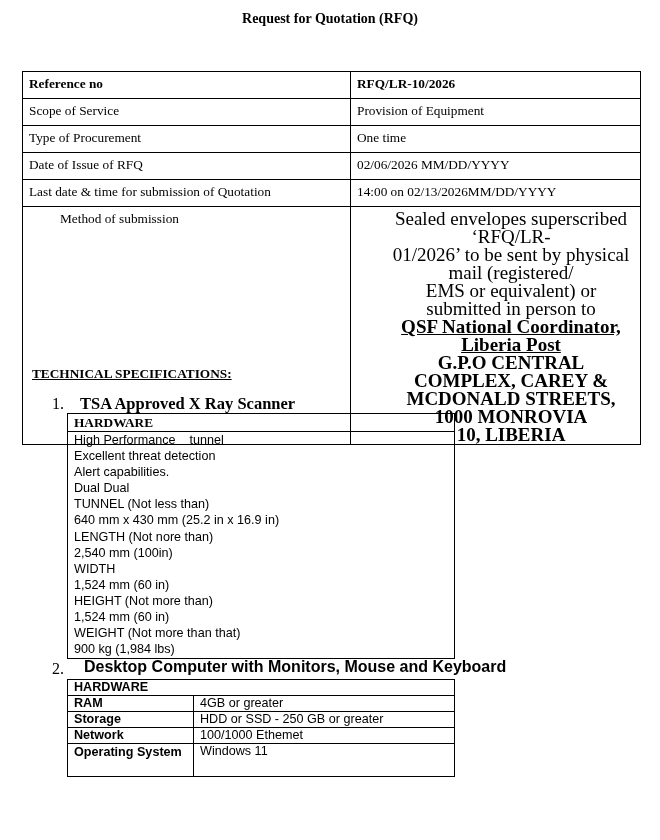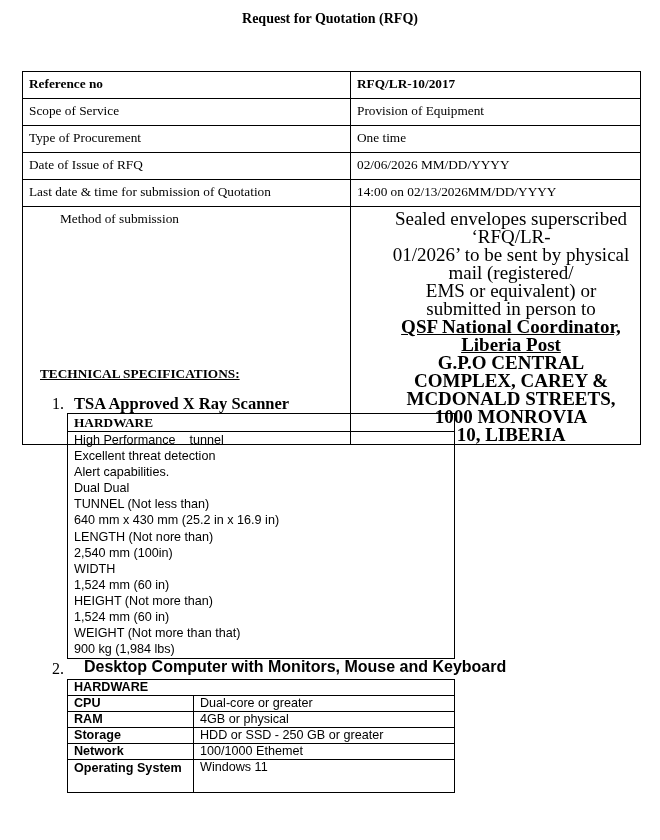--- a/index.html
+++ b/index.html
@@ -13,21 +13,21 @@
   .rfq-table { position: absolute; left: 22px; top: 71px; width: 619px; border-collapse: collapse; font-size: 13.3px; }
   .rfq-table td { border: 1.4px solid #000; vertical-align: top; padding: 3px 6px 0 6px; line-height: 18px; }
   .rfq-table td.k { width: 284px; }
   .rfq-table tr.r26 td { height: 23px; }
   .rfq-table tr.rmeth td { height: 138px; padding-left: 37px; }
   .rfq-table td.bold { font-weight: bold; }
   .meth { text-align: center; line-height: 19px; font-size: 19px; }
   .meth .u { font-weight: bold; text-decoration: underline; }
   .meth .b { font-weight: bold; }
 
-  .tech-head { position: absolute; left: 40px; top: 366px; font-size: 13.3px; font-weight: bold; text-decoration: underline; }
+  .tech-head { position: absolute; left: 32px; top: 366px; font-size: 13.3px; font-weight: bold; text-decoration: underline; }
 
   .item-title { position: absolute; font-size: 16.5px; font-weight: bold; }
   .item-num { position: absolute; font-size: 16px; }
 
   
   .scan-table { position: absolute; left: 67px; top: 413px; width: 388px; border: 1.4px solid #000; box-sizing: border-box; height: 246px; }
   .scan-head { font-family: "Liberation Serif", "DejaVu Serif", serif; font-weight: bold; font-size: 13.3px; height: 17px; line-height: 17px; padding-left: 6px; border-bottom: 1.4px solid #000; }
   .scan-lines { padding: 0 0 0 6px; font-size: 12.6px; line-height: 16.1px; }
   .scan-lines div { white-space: pre; }
 
@@ -39,21 +39,21 @@
 </style>
 </head>
 <body>
 
 <div class="doc-title serif">Request for Quotation (RFQ)</div>
 
 <table class="rfq-table serif">
   <tbody>
       <tr class="r26">
     <td class="k bold">Reference no</td>
-    <td class="bold">RFQ/LR-10/2017</td>
+    <td class="bold">RFQ/LR-10/2026</td>
   </tr>
   <tr class="r26">
     <td class="k">Scope of Service</td>
     <td>Provision of Equipment</td>
   </tr>
   <tr class="r26">
     <td class="k">Type of Procurement</td>
     <td>One time</td>
   </tr>
   <tr class="r26">
@@ -75,21 +75,21 @@
       <div class="b">MCDONALD STREETS, 1000 MONROVIA</div>
       <div class="b">10, LIBERIA</div>
     </td>
   </tr>
 </tbody>
   </table>
 
 <div class="tech-head serif">TECHNICAL SPECIFICATIONS:</div>
 
 <div class="item-num serif" style="left:52px; top:395px;">1.</div>
-<div class="item-title serif" style="left:74px; top:394px;">TSA Approved X Ray Scanner</div>
+<div class="item-title serif" style="left:80px; top:394px;">TSA Approved X Ray Scanner</div>
 
 <div class="scan-table">
   <div class="scan-head">HARDWARE</div>
   <div class="scan-lines sans">
     <div>High Performance    tunnel</div>
     <div>Excellent threat detection</div>
     <div>Alert capabilities.</div>
     <div>Dual Dual</div>
     <div>TUNNEL (Not less than)</div>
     <div>640 mm x 430 mm (25.2 in x 16.9 in)</div>
@@ -106,26 +106,22 @@
 
 <div class="item-num serif" style="left:52px; top:660px;">2.</div>
 <div class="item-title sans" style="left:84px; top:658px; font-size:16px;">Desktop Computer with Monitors, Mouse and Keyboard</div>
 
 <table class="desk-table sans">
   <tbody>
       <tr>
     <td class="sec" colspan="2">HARDWARE</td>
   </tr>
   <tr>
-    <td class="k">CPU</td>
-    <td>Dual-core or greater</td>
-  </tr>
-  <tr>
     <td class="k">RAM</td>
-    <td>4GB or physical</td>
+    <td>4GB or greater</td>
   </tr>
   <tr>
     <td class="k">Storage</td>
     <td>HDD or SSD - 250 GB or greater</td>
   </tr>
   <tr>
     <td class="k">Network</td>
     <td>100/1000 Ethemet</td>
   </tr>
   <tr>

